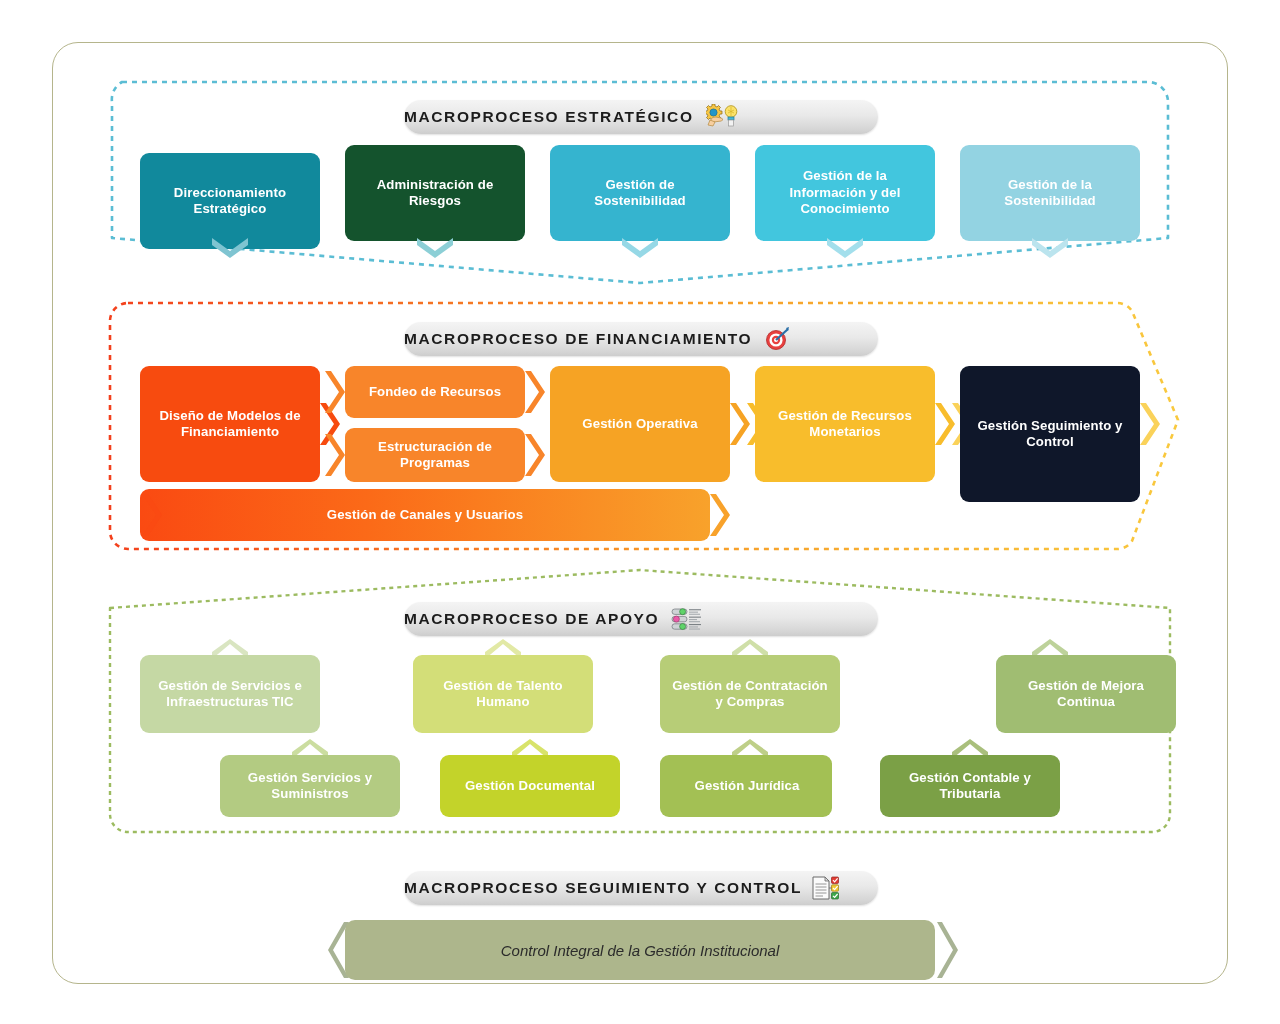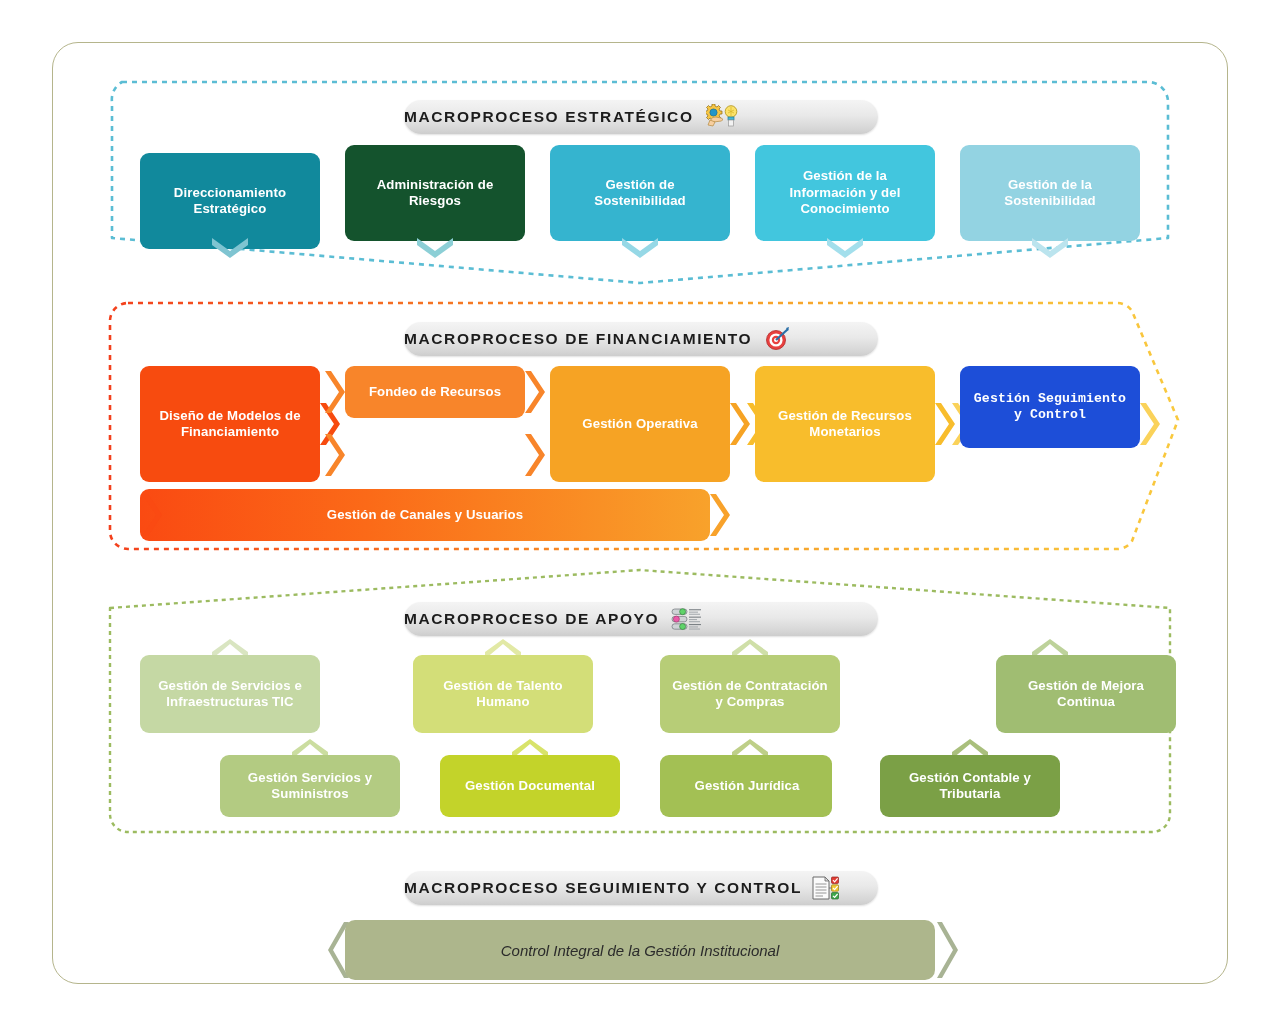--- a/index.html
+++ b/index.html
@@ -165,20 +165,23 @@
   <div class="pbox" style="left:345px;top:366px;width:180px;height:52px;background:#f8852a;">
     <span>Fondeo de Recursos</span>
   </div>
   <svg class="chev-side" style="left:323px;top:369px;height:46px;" viewBox="0 0 22 46">
     <path d="M2,2 L16,23 L2,44 L8,44 L22,23 L8,2 Z" fill="#f8852a"></path>
   </svg>
   <svg class="chev-side" style="left:523px;top:369px;height:46px;" viewBox="0 0 22 46">
     <path d="M2,2 L16,23 L2,44 L8,44 L22,23 L8,2 Z" fill="#f8852a"></path>
   </svg>
 
+  <div class="pbox" style="left:345px;top:428px;width:180px;height:54px;background:#f8852a;">
+    <span>Estructuración de Programas</span>
+  </div>
   <svg class="chev-side" style="left:323px;top:432px;height:46px;" viewBox="0 0 22 46">
     <path d="M2,2 L16,23 L2,44 L8,44 L22,23 L8,2 Z" fill="#f8852a"></path>
   </svg>
   <svg class="chev-side" style="left:523px;top:432px;height:46px;" viewBox="0 0 22 46">
     <path d="M2,2 L16,23 L2,44 L8,44 L22,23 L8,2 Z" fill="#f8852a"></path>
   </svg>
 
   <div class="pbox" style="left:550px;top:366px;width:180px;height:116px;background:#f6a324;">
     <span>Gestión Operativa</span>
   </div>
@@ -192,21 +195,21 @@
   <div class="pbox" style="left:755px;top:366px;width:180px;height:116px;background:#f8bd2c;">
     <span>Gestión de Recursos Monetarios</span>
   </div>
   <svg class="chev-side" style="left:933px;top:401px;" viewBox="0 0 22 46">
     <path d="M2,2 L16,23 L2,44 L8,44 L22,23 L8,2 Z" fill="#f8bd2c"></path>
   </svg>
   <svg class="chev-side" style="left:950px;top:401px;" viewBox="0 0 22 46">
     <path d="M2,2 L16,23 L2,44 L8,44 L22,23 L8,2 Z" fill="#fad25a"></path>
   </svg>
 
-  <div class="pbox" style="left:960px;top:366px;width:180px;height:82px;background:#1d4ed8;font-family:Liberation Mono, monospace;">
+  <div class="pbox" style="left:960px;top:366px;width:180px;height:136px;background:#0f172a;">
     <span>Gestión Seguimiento y Control</span>
   </div>
   <svg class="chev-side" style="left:1138px;top:401px;" viewBox="0 0 22 46">
     <path d="M2,2 L16,23 L2,44 L8,44 L22,23 L8,2 Z" fill="#fad25a"></path>
   </svg>
 
   <div class="pbox" style="left:140px;top:489px;width:570px;height:52px;background:linear-gradient(to right,#fa4a12 0%,#fb6a18 40%,#f8a22b 100%);">
     <span>Gestión de Canales y Usuarios</span>
   </div>
   <svg class="chev-side" style="left:140px;top:492px;height:46px;" viewBox="0 0 22 46">

